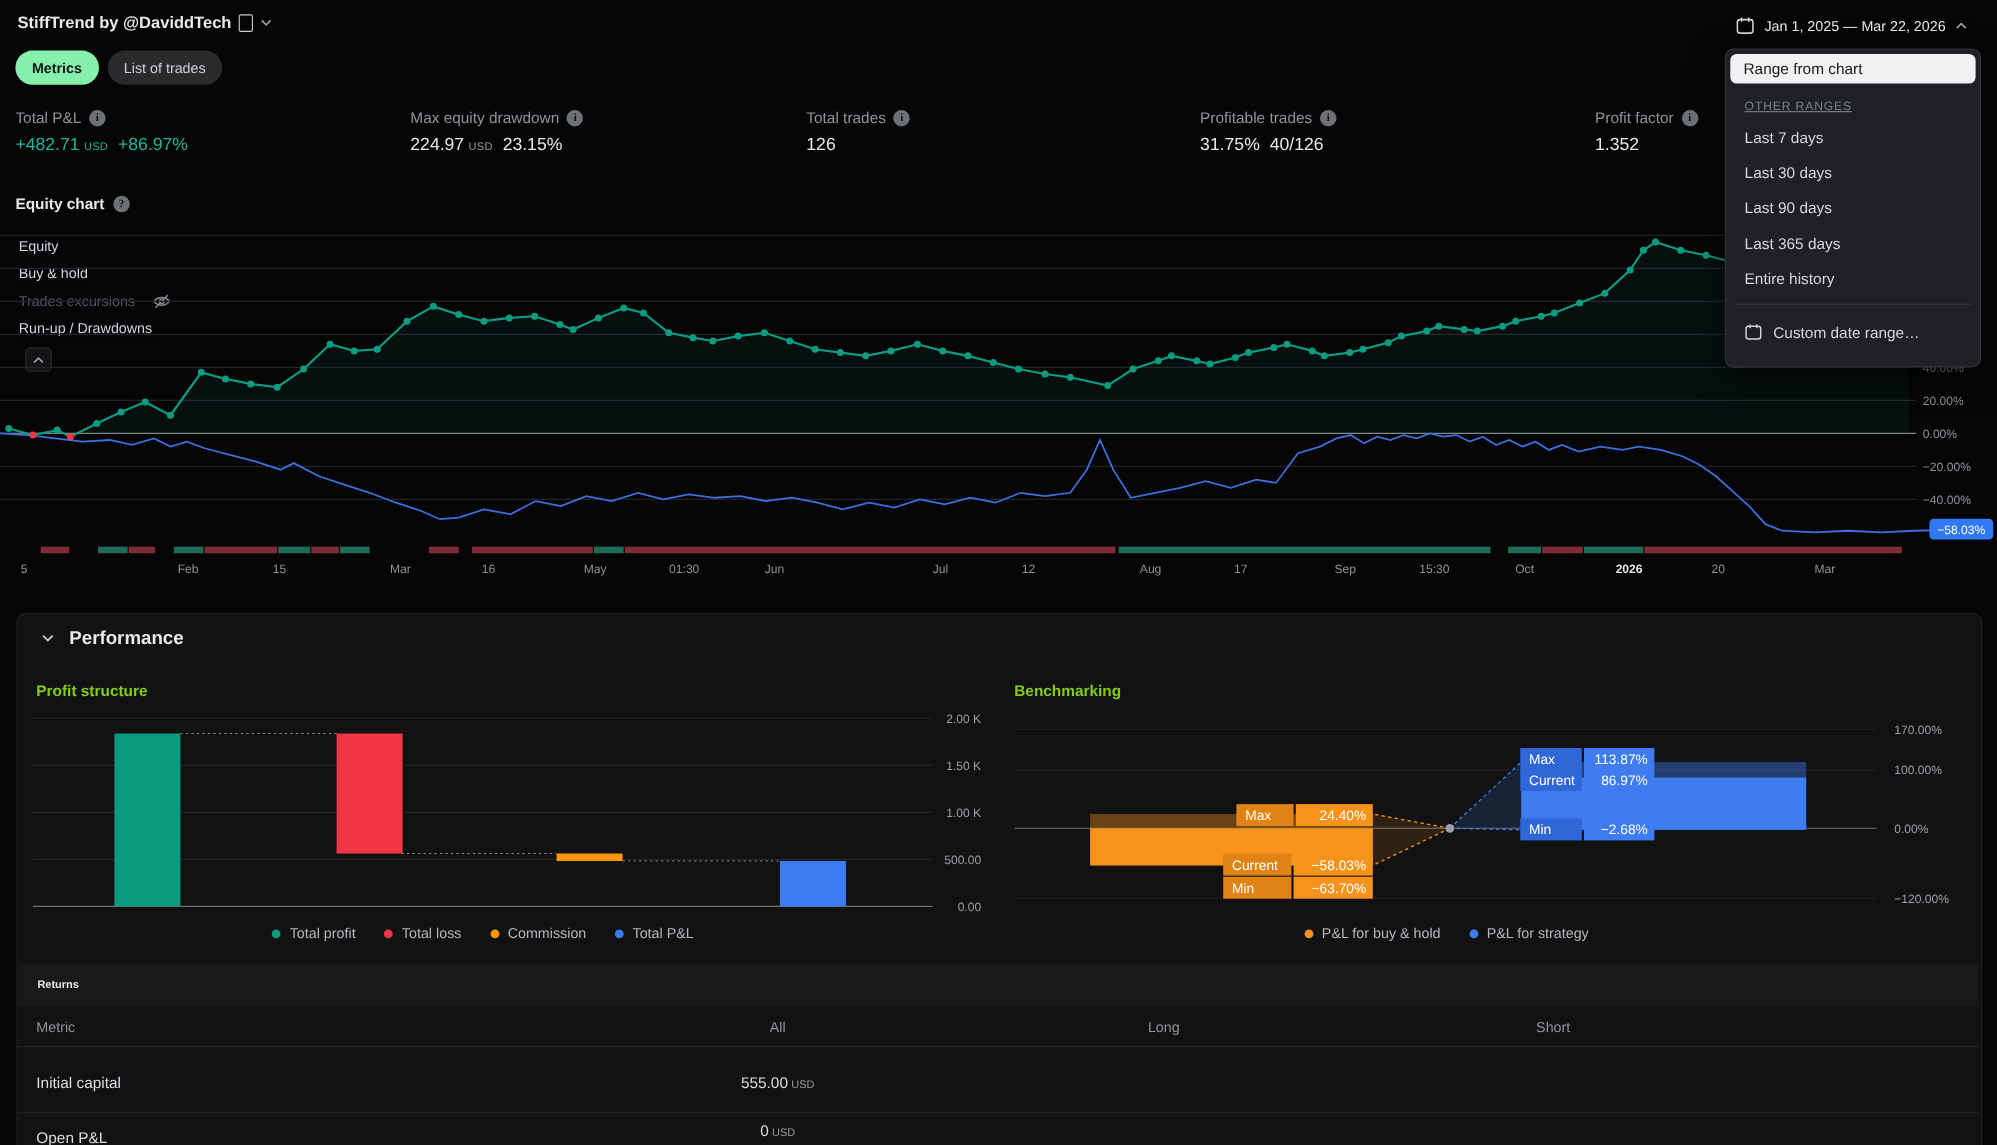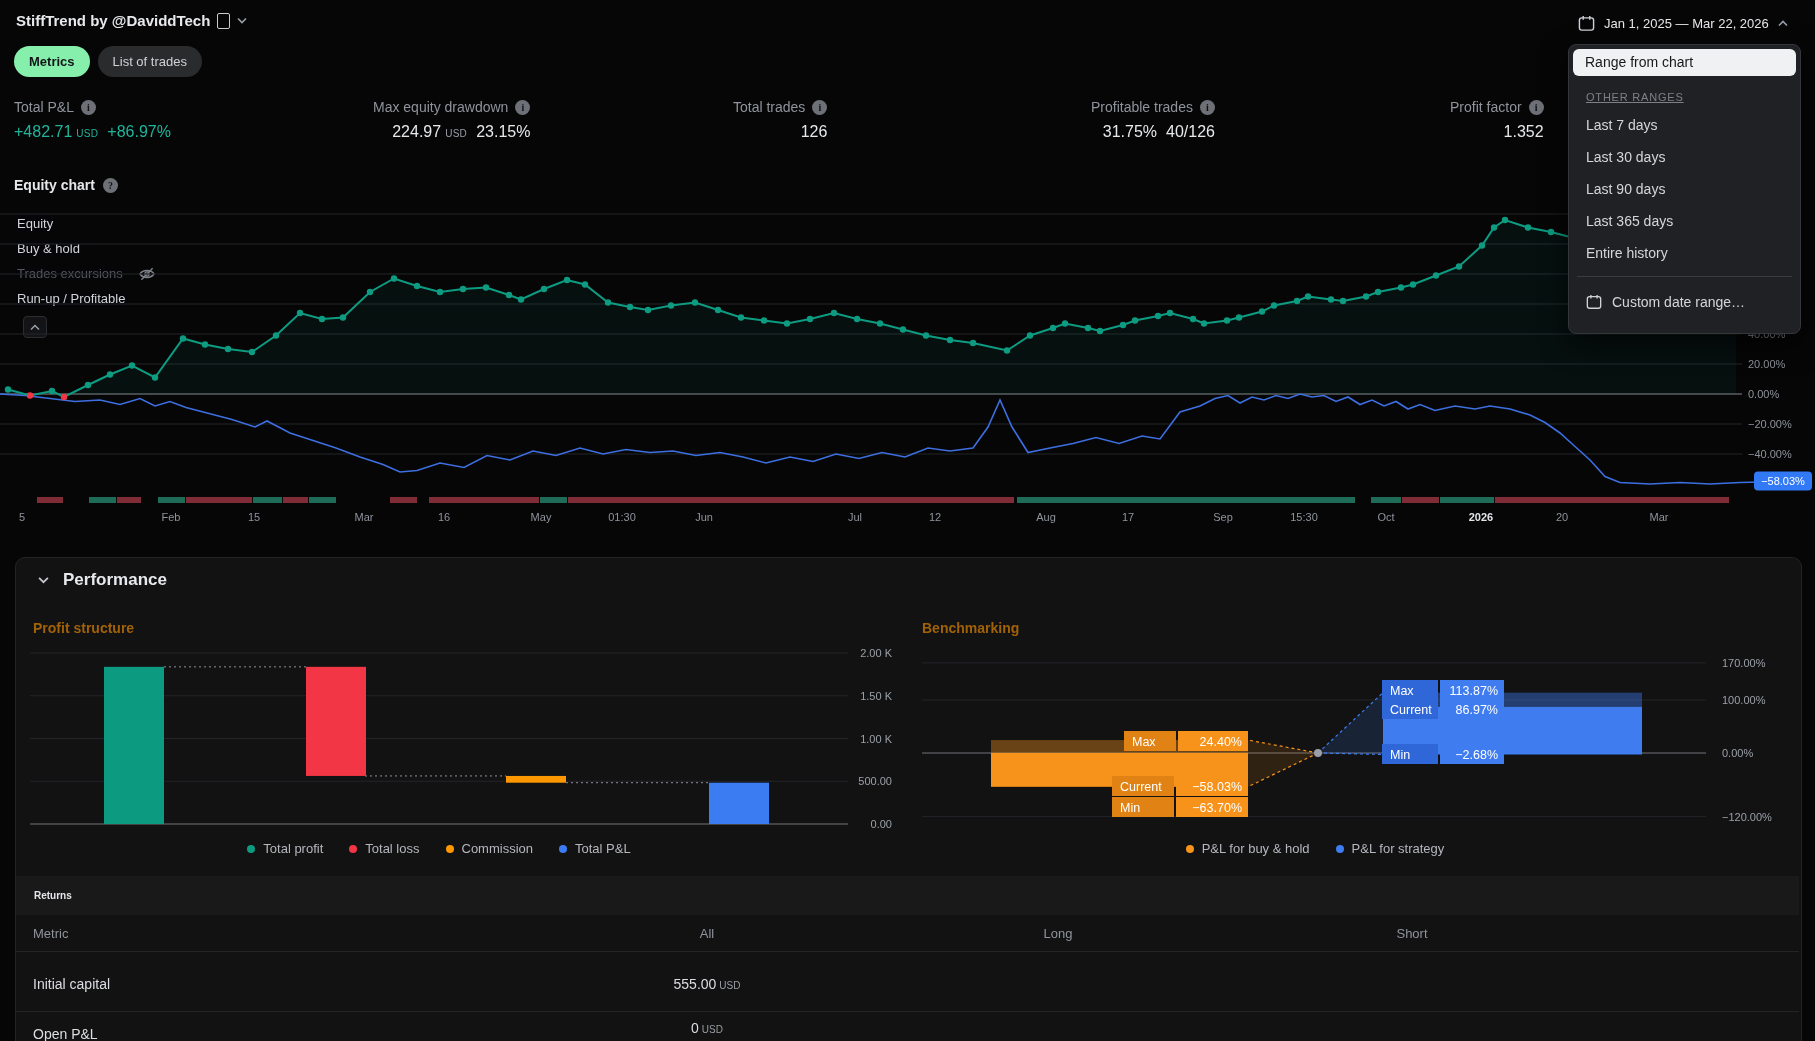--- a/index.html
+++ b/index.html
@@ -12,21 +12,21 @@
   .chev{display:inline-block;}
   .daterange{top:10px;left:1578px;width:226px;height:26px;display:flex;align-items:center;gap:9px;
              font-size:13px;color:#e7e8eb;cursor:pointer;}
   
   .tabs{top:46px;left:14px;display:flex;gap:8px;}
   .tab{height:31px;border-radius:16px;padding:0 15px;display:flex;align-items:center;font-size:13px;cursor:pointer;}
   .tab.active{background:#86efac;color:#131418;font-weight:bold;}
   .tab.passive{background:#2a2b2d;color:#cfd1d5;}
   
   .metric .lbl{font-size:14px;color:#8f939c;display:flex;align-items:center;gap:7px;height:18px;}
-  .metric .val{margin-top:7px;font-size:16px;color:#e6e8ea;display:flex;align-items:baseline;gap:9px;justify-content:flex-end;}
+  .metric .val{margin-top:7px;font-size:16px;color:#e6e8ea;display:flex;align-items:baseline;gap:9px;}
   .metric .val .unit{font-size:10px;color:#9a9da4;margin-left:-5px;letter-spacing:.3px;}
   .metric.green .val .main,.metric.green .val .extra,.metric.green .val .unit{color:#1fb59b;}
   .iconcircle{display:inline-flex;width:15px;height:15px;border-radius:50%;background:#6d7076;color:#101114;
               font-size:10px;font-weight:bold;align-items:center;justify-content:center;font-family:"Liberation Serif",serif;}
   
   .eqtitle{top:177px;left:14px;font-size:14px;font-weight:bold;color:#e6e8ea;display:flex;align-items:center;gap:8px;}
   .eqlegend{left:14px;font-size:13px;display:flex;align-items:center;gap:12px;}
   .eqlegend .t{background:rgba(8,8,9,.55);padding:1px 3px;color:#d2d4d9;}
   .eqlegend.dim .t{color:#54575f;}
   .collapsebtn{left:23px;top:316px;width:22px;height:20px;background:#141416;border:1px solid #2c2d30;border-radius:4px;
@@ -36,21 +36,21 @@
             box-shadow:0 10px 28px rgba(0,0,0,.65);z-index:30;box-sizing:border-box;padding:4px;}
   .dd-primary{height:27px;line-height:27px;background:#f0f1f2;border-radius:6px;color:#17181a;font-size:14px;
               padding-left:12px;cursor:pointer;}
   .dd-section{margin:15px 4px 6px 13px;font-size:11px;color:#7c8089;letter-spacing:.8px;text-decoration:underline;}
   .dd-item{height:32px;line-height:32px;padding-left:13px;font-size:14px;color:#d4d6da;border-radius:6px;cursor:pointer;}
   .dd-divider{height:1px;background:#3a3c40;margin:7px 4px;}
   .dd-custom{height:36px;display:flex;align-items:center;gap:10px;padding-left:13px;font-size:14px;color:#d4d6da;cursor:pointer;}
   
   .card{top:557px;left:15px;width:1785px;height:500px;background:#121213;border:1px solid #242427;border-radius:10px;z-index:0;}
   .perfhead{top:570px;left:38px;display:flex;align-items:center;gap:14px;font-size:17px;font-weight:bold;color:#e8e9ec;z-index:2;}
-  .subhead{font-size:14px;font-weight:bold;color:#a16207;z-index:2;}
+  .subhead{font-size:14px;font-weight:bold;color:#84cc16;z-index:2;}
   .legendrow{display:flex;justify-content:center;gap:26px;font-size:13px;color:#b4b7bd;z-index:2;}
   .legendrow .it{display:flex;align-items:center;gap:8px;}
   .dot{width:8px;height:8px;border-radius:50%;display:inline-block;}
   
   .retband{top:876px;left:16px;width:1783px;height:39px;background:#19191a;z-index:2;display:flex;align-items:center;}
   .retband span{margin-left:18px;font-size:10px;font-weight:bold;color:#e4e5e8;}
   .rhead{font-size:13px;color:#8f939c;z-index:2;}
   .rcell{font-size:14px;color:#dcdee2;z-index:2;}
   .rcell .unit{font-size:10px;color:#9a9da4;margin-left:3px;}
   .hline{height:1px;background:#242427;left:16px;width:1783px;z-index:2;}
@@ -150,21 +150,21 @@
     </div>
     <div class="abs eqlegend dim" style="top: 265px;">
       <span class="t">Trades excursions</span>
       <svg width="18" height="16" viewBox="0 0 18 16">
         <path d="M2 8 C5 3.4,13 3.4,16 8 C13 12.6,5 12.6,2 8 Z" stroke="#7f838c" stroke-width="1.4" fill="none"></path>
         <circle cx="9" cy="8" r="2.1" stroke="#7f838c" stroke-width="1.3" fill="none"></circle>
         <line x1="3.4" y1="13.8" x2="14.6" y2="2.2" stroke="#7f838c" stroke-width="1.4"></line>
       </svg>
     </div>
     <div class="abs eqlegend" style="top: 290px;">
-      <span class="t">Run-up / Profitable</span>
+      <span class="t">Run-up / Drawdowns</span>
     </div>
   </div>
 <div class="abs collapsebtn">
   <svg width="10" height="7" viewBox="0 0 10 7">
     <path d="M1 5.5 L5 1.5 L9 5.5" stroke="#9aa0a8" stroke-width="1.5" fill="none"></path>
     </svg>
 </div>
 
 <div class="abs card"></div>
 <div class="abs perfhead">

